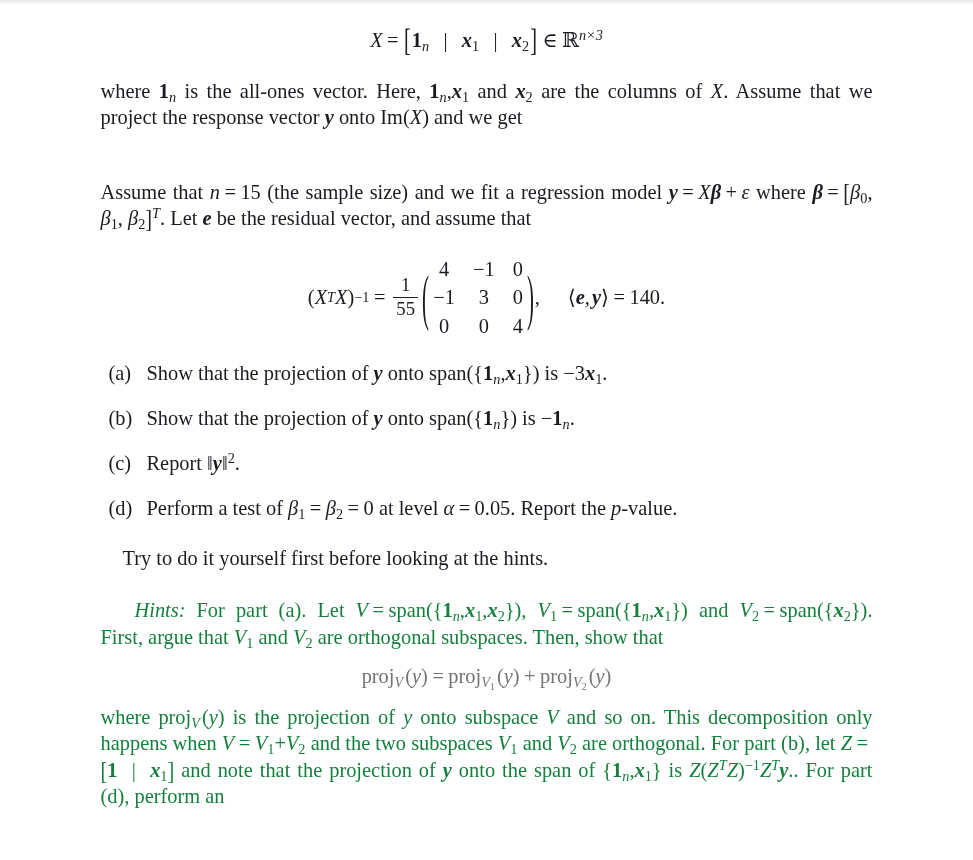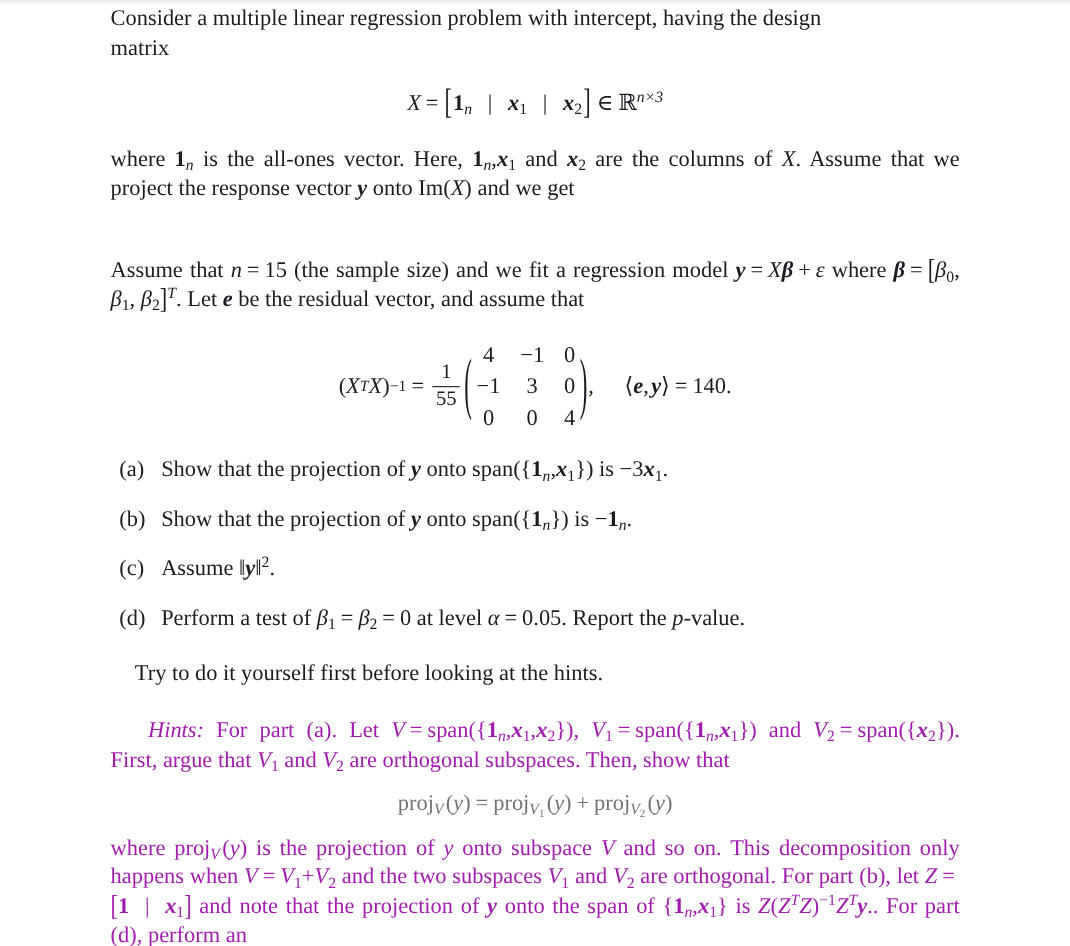--- a/index.html
+++ b/index.html
@@ -164,39 +164,35 @@
     text-indent: 22px;
     margin: 0;
   }
   .try-gap-top { height: 5px; }
 
   
   .hints {
     color: #b9b9c2;
   }
   .hints .display { color: #737373; }
-  .hints p.para { color: #a21caf; }
+  .hints p.para { color: #15803d; }
   .hints-gap-top { height: 26px; }
   .hint-indent { text-indent: 34px; }
   .hint-gap-sm { height: 14px; }
 
   .nowrap { white-space: nowrap; }
 </style>
 </head>
 <body>
 
 <div class="top-edge-band"></div>
 
 <div class="page">
   <div class="body-col">
 
-    <p class="para">
-      <span>Consider a multiple linear regression problem with intercept, having the design</span><br>
-      <span>matrix</span>
-    </p>
 
     <div class="disp-gap-top"></div>
     <div class="display">
       <span class="mi">X</span><span class="op-sp num">=</span><span class="brk">[</span><span class="mbu">1</span><sub class="s">n</sub><span class="barsep num">|</span><span class="mb">x</span><sub class="s sn">1</sub><span class="barsep num">|</span><span class="mb">x</span><sub class="s sn">2</sub><span class="brk">]</span><span class="op-sp num">∈</span><span class="bbR">ℝ</span><sup class="s">n×3</sup>
     </div>
     <div class="disp-gap-bot"></div>
 
     <p class="para"><span>where </span><span class="mbu">1</span><sub class="s">n</sub><span> is the all-ones vector. Here, </span><span class="mbu">1</span><sub class="s">n</sub><span class="num">,</span><span class="mb">x</span><sub class="s sn">1</sub><span> and </span><span class="mb">x</span><sub class="s sn">2</sub><span> are the columns of </span><span class="mi">X</span><span>. Assume that we project the response vector </span><span class="mb">y</span><span> onto Im(</span><span class="mi">X</span><span>) and we get</span></p>
 
     <div class="disp-gap-top"></div>
@@ -246,21 +242,21 @@
 
       <li>
         <span class="lbl">(a)</span><span>Show that the projection of </span><span class="mb">y</span><span> onto span({</span><span class="mbu">1</span><sub class="s">n</sub><span class="num">,</span><span class="mb">x</span><sub class="s sn">1</sub><span>}) is </span><span class="num">−</span><span class="num">3</span><span class="mb">x</span><sub class="s sn">1</sub><span class="num">.</span>
       </li>
 
       <li>
         <span class="lbl">(b)</span><span>Show that the projection of </span><span class="mb">y</span><span> onto span({</span><span class="mbu">1</span><sub class="s">n</sub><span>}) is </span><span class="num">−</span><span class="mbu">1</span><sub class="s">n</sub><span class="num">.</span>
       </li>
 
       <li>
-        <span class="lbl">(c)</span><span>Assume ‖</span><span class="mb">y</span><span>‖</span><sup class="s sn">2</sup><span class="num">.</span>
+        <span class="lbl">(c)</span><span>Report ‖</span><span class="mb">y</span><span>‖</span><sup class="s sn">2</sup><span class="num">.</span>
       </li>
 
       <li>
         <span class="lbl">(d)</span><span>Perform a test of </span><span class="mi">β</span><sub class="s sn">1</sub><span class="op-sp num">=</span><span class="mi">β</span><sub class="s sn">2</sub><span class="op-sp num">=</span><span class="num">0</span><span> at level </span><span class="mi">α</span><span class="op-sp num">=</span><span class="num">0.05</span><span>. Report the </span><span class="mi">p</span><span>-value.</span>
       </li>
     </ol>
 
     <div class="try-gap-top"></div>
     <p class="tryline">Try to do it yourself first before looking at the hints.</p>
 

